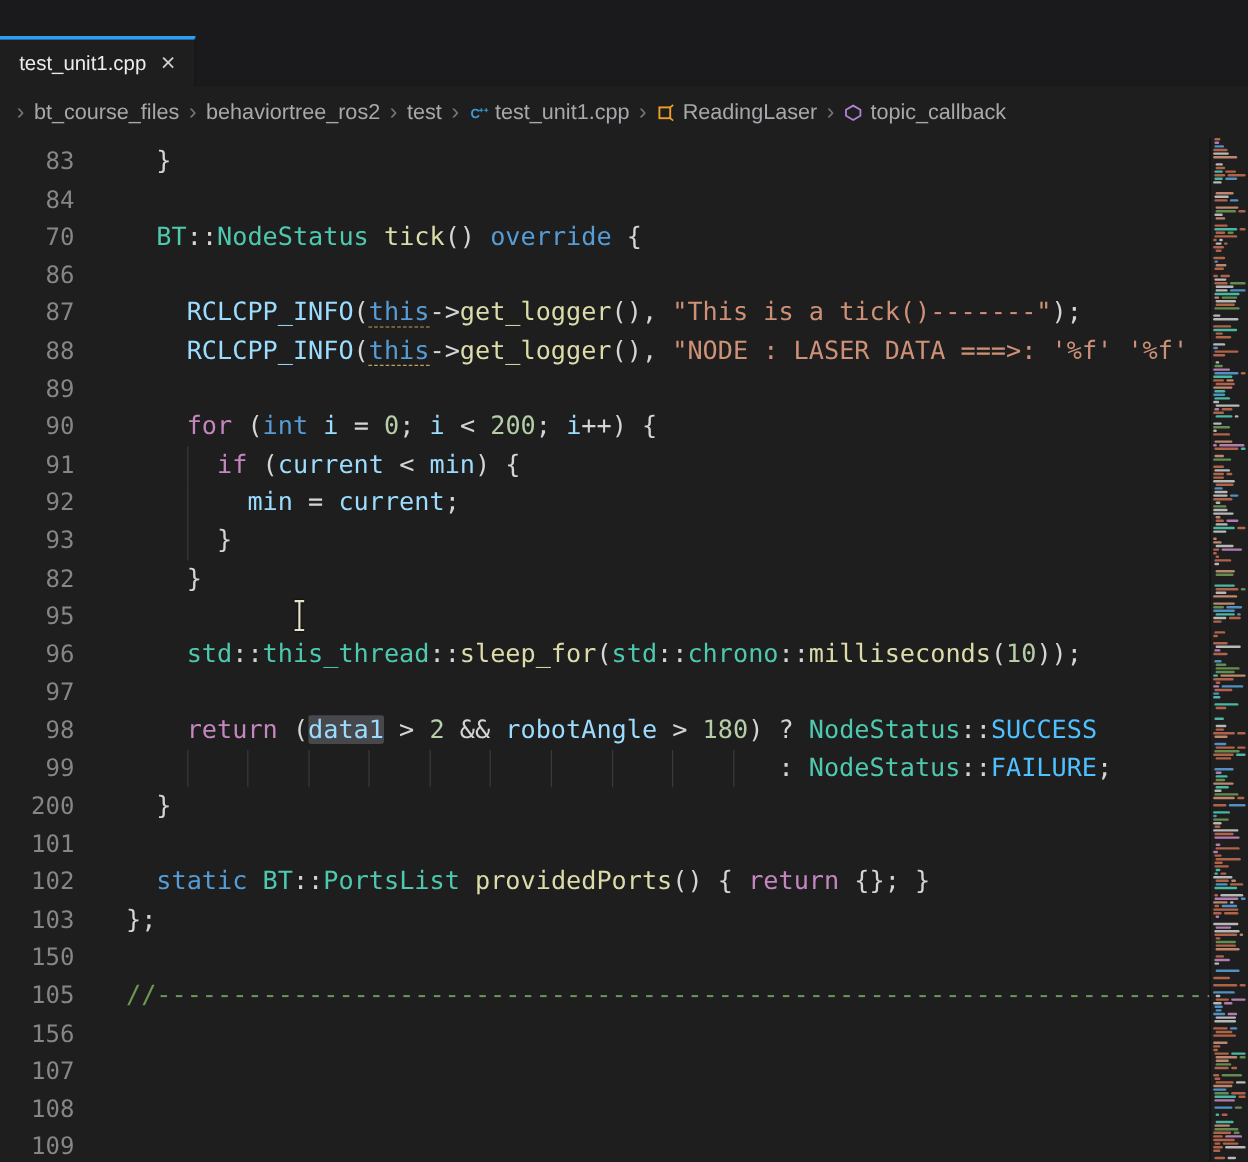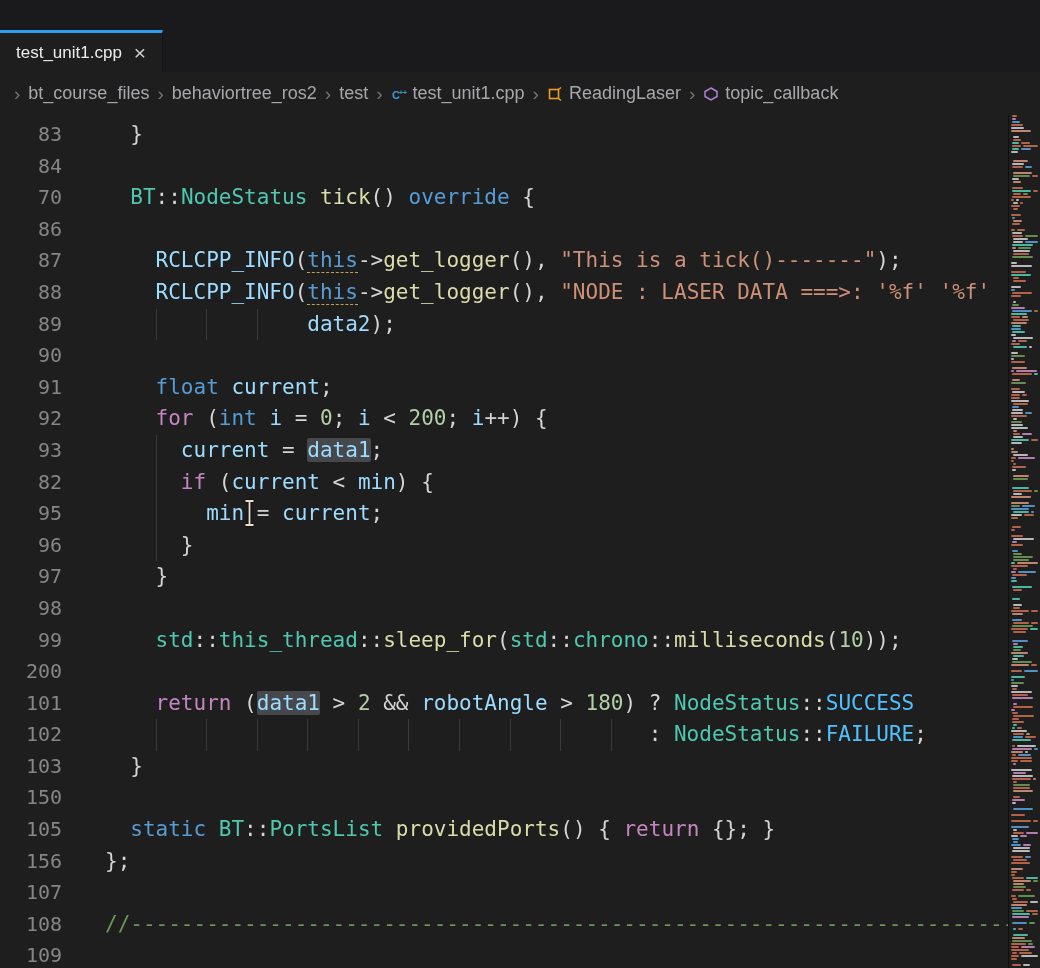--- a/index.html
+++ b/index.html
@@ -137,25 +137,22 @@
         <div class="gutter-line">108</div>
         <div class="gutter-line">109</div>
       </div>
     <div class="code" id="code">
         <div class="line"><span class="tk tk-fg">  }</span></div>
         <div class="line"></div>
         <div class="line"><span class="tk tk-fg">  </span><span class="tk tk-type">BT</span><span class="tk tk-fg">::</span><span class="tk tk-type">NodeStatus</span><span class="tk tk-fg"> </span><span class="tk tk-fn">tick</span><span class="tk tk-fg">() </span><span class="tk tk-kwb">override</span><span class="tk tk-fg"> {</span></div>
         <div class="line"></div>
         <div class="line"><span class="tk tk-fg">    </span><span class="tk tk-var">RCLCPP_INFO</span><span class="tk tk-fg">(</span><span class="tk tk-kwb f-ul">this</span><span class="tk tk-fg">-&gt;</span><span class="tk tk-fn">get_logger</span><span class="tk tk-fg">(), </span><span class="tk tk-str">"This is a tick()-------"</span><span class="tk tk-fg">);</span></div>
         <div class="line"><span class="tk tk-fg">    </span><span class="tk tk-var">RCLCPP_INFO</span><span class="tk tk-fg">(</span><span class="tk tk-kwb f-ul">this</span><span class="tk tk-fg">-&gt;</span><span class="tk tk-fn">get_logger</span><span class="tk tk-fg">(), </span><span class="tk tk-str">"NODE : LASER DATA ===&gt;: '%f' '%f' '%f'"</span></div>
-        <div class="line"><span class="guide" style="left: 4ch;"></span><span class="guide" style="left: 8ch;"></span><span class="guide" style="left: 12ch;"></span><span class="tk tk-fg">                </span><span class="tk tk-var">data2</span><span class="tk tk-fg">);</span></div>
-        <div class="line"></div>
-        <div class="line"><span class="tk tk-fg">    </span><span class="tk tk-kwb">float</span><span class="tk tk-fg"> </span><span class="tk tk-var">current</span><span class="tk tk-fg">;</span></div>
+        <div class="line"></div>
         <div class="line"><span class="tk tk-fg">    </span><span class="tk tk-kw">for</span><span class="tk tk-fg"> (</span><span class="tk tk-kwb">int</span><span class="tk tk-fg"> </span><span class="tk tk-var">i</span><span class="tk tk-fg"> = </span><span class="tk tk-num">0</span><span class="tk tk-fg">; </span><span class="tk tk-var">i</span><span class="tk tk-fg"> &lt; </span><span class="tk tk-num">200</span><span class="tk tk-fg">; </span><span class="tk tk-var">i</span><span class="tk tk-fg">++) {</span></div>
-        <div class="line"><span class="guide" style="left: 4ch;"></span><span class="tk tk-fg">      </span><span class="tk tk-var">current</span><span class="tk tk-fg"> = </span><span class="tk tk-var f-hl">data1</span><span class="tk tk-fg">;</span></div>
         <div class="line"><span class="guide" style="left: 4ch;"></span><span class="tk tk-fg">      </span><span class="tk tk-kw">if</span><span class="tk tk-fg"> (</span><span class="tk tk-var">current</span><span class="tk tk-fg"> &lt; </span><span class="tk tk-var">min</span><span class="tk tk-fg">) {</span></div>
         <div class="line"><span class="guide" style="left: 4ch;"></span><span class="tk tk-fg">        </span><span class="tk tk-var">min</span><span class="tk tk-fg"> = </span><span class="tk tk-var">current</span><span class="tk tk-fg">;</span></div>
         <div class="line"><span class="guide" style="left: 4ch;"></span><span class="tk tk-fg">      }</span></div>
         <div class="line"><span class="tk tk-fg">    }</span></div>
         <div class="line"></div>
         <div class="line"><span class="tk tk-fg">    </span><span class="tk tk-type">std</span><span class="tk tk-fg">::</span><span class="tk tk-type">this_thread</span><span class="tk tk-fg">::</span><span class="tk tk-fn">sleep_for</span><span class="tk tk-fg">(</span><span class="tk tk-type">std</span><span class="tk tk-fg">::</span><span class="tk tk-type">chrono</span><span class="tk tk-fg">::</span><span class="tk tk-fn">milliseconds</span><span class="tk tk-fg">(</span><span class="tk tk-num">10</span><span class="tk tk-fg">));</span></div>
         <div class="line"></div>
         <div class="line"><span class="tk tk-fg">    </span><span class="tk tk-kw">return</span><span class="tk tk-fg"> (</span><span class="tk tk-var f-hl">data1</span><span class="tk tk-fg"> &gt; </span><span class="tk tk-num">2</span><span class="tk tk-fg"> &amp;&amp; </span><span class="tk tk-var">robotAngle</span><span class="tk tk-fg"> &gt; </span><span class="tk tk-num">180</span><span class="tk tk-fg">) ? </span><span class="tk tk-type">NodeStatus</span><span class="tk tk-fg">::</span><span class="tk tk-const">SUCCESS</span></div>
         <div class="line"><span class="guide" style="left: 4ch;"></span><span class="guide" style="left: 8ch;"></span><span class="guide" style="left: 12ch;"></span><span class="guide" style="left: 16ch;"></span><span class="guide" style="left: 20ch;"></span><span class="guide" style="left: 24ch;"></span><span class="guide" style="left: 28ch;"></span><span class="guide" style="left: 32ch;"></span><span class="guide" style="left: 36ch;"></span><span class="guide" style="left: 40ch;"></span><span class="tk tk-fg">                                           </span><span class="tk tk-fg">: </span><span class="tk tk-type">NodeStatus</span><span class="tk tk-fg">::</span><span class="tk tk-const">FAILURE</span><span class="tk tk-fg">;</span></div>
         <div class="line"><span class="tk tk-fg">  }</span></div>

